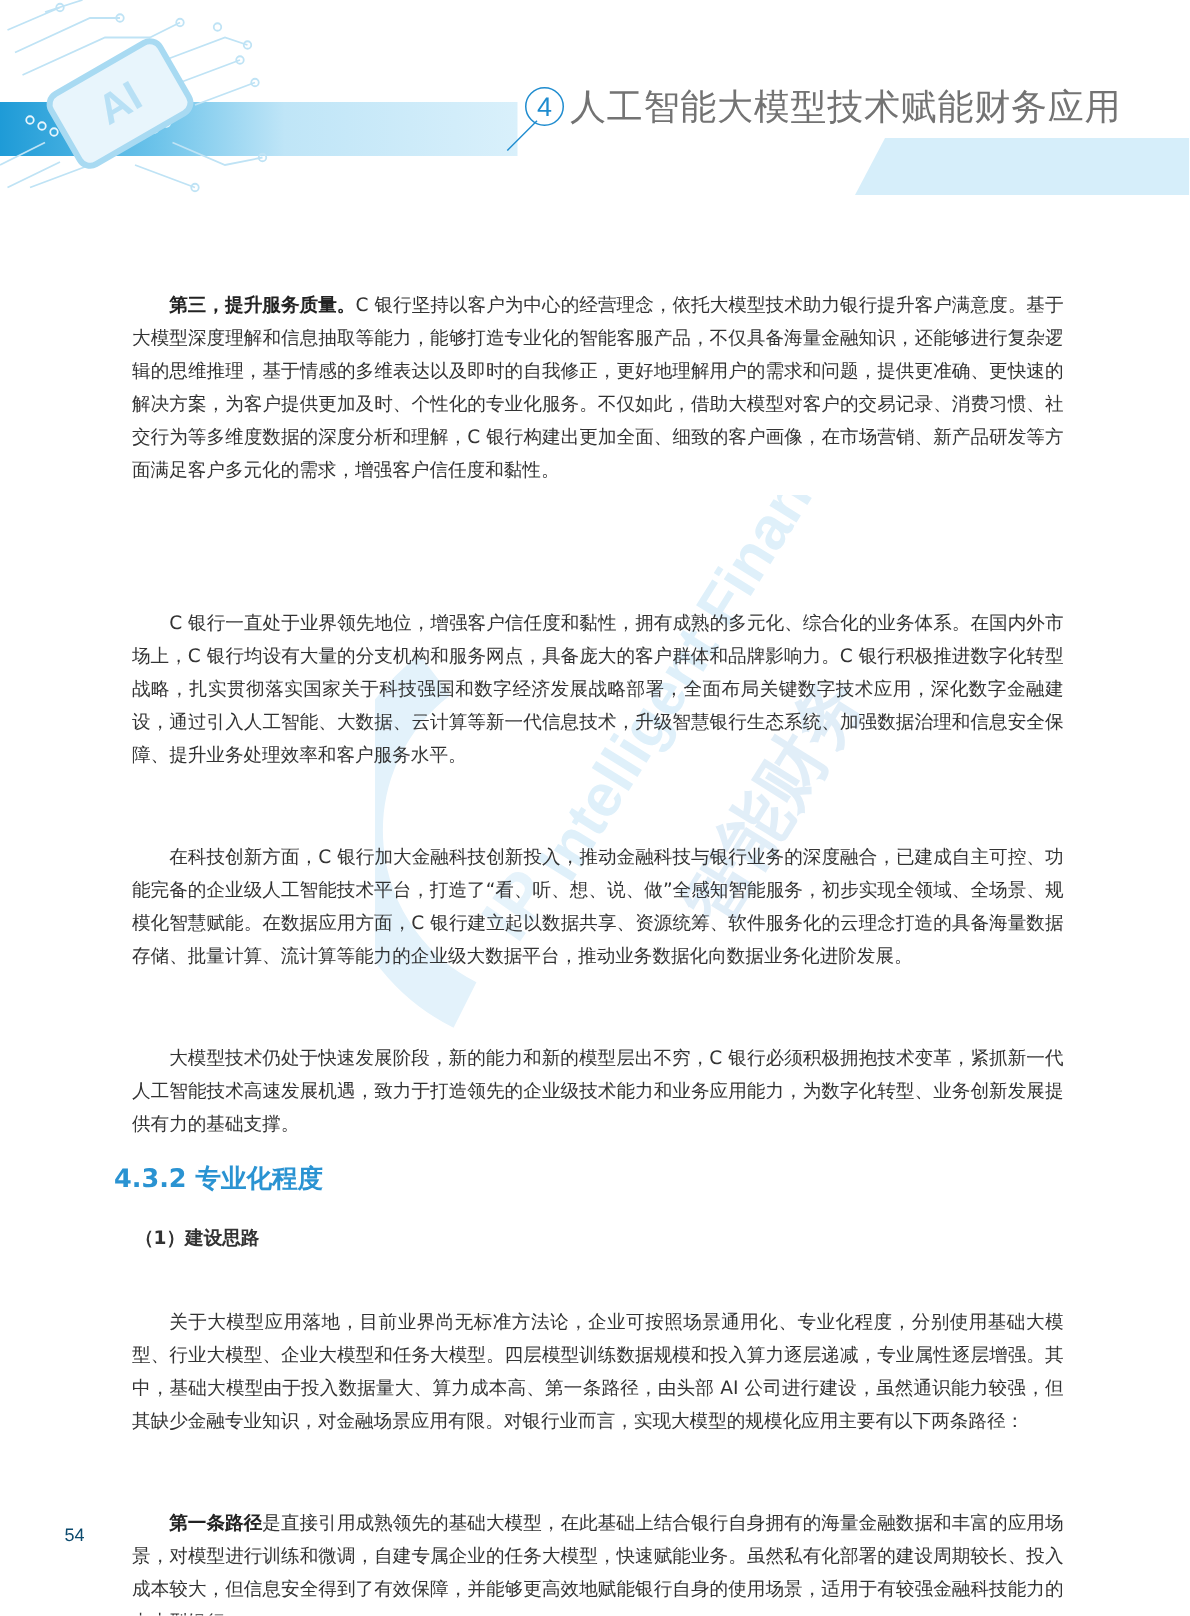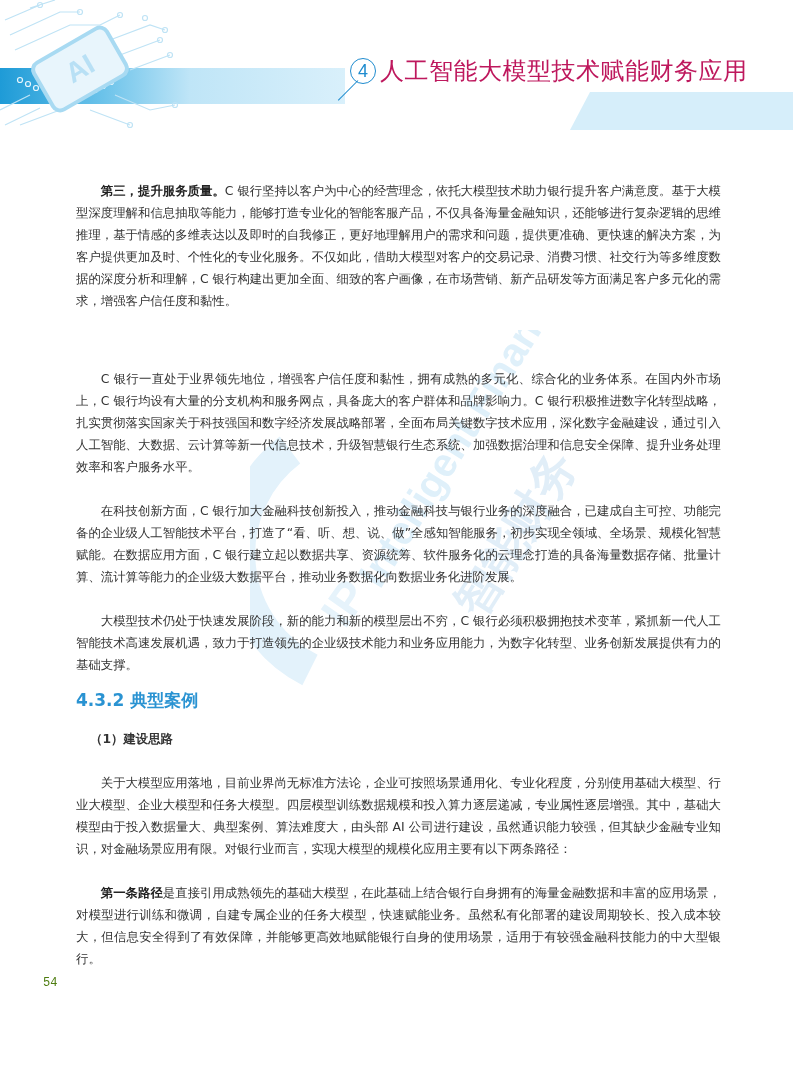--- a/index.html
+++ b/index.html
@@ -5,29 +5,29 @@
   html,body{margin:0;padding:0;background:#fff;}
   body{width:793px;height:1077px;position:relative;overflow:hidden;font-family:"DejaVu Sans","Liberation Sans",sans-serif;color:#333;}
   .header{position:absolute;left:0;top:0;width:793px;height:130px;}
   .banner-band{position:absolute;left:0;top:68px;width:345px;height:36px;background:linear-gradient(90deg,#1e9bd7 0%,#6cc3ea 30%,#bfe5f7 55%,#d9f0fb 100%);}
   .banner-right{position:absolute;left:570px;top:92px;width:223px;height:38px;background:#d6eefa;clip-path:polygon(20px 0,100% 0,100% 100%,0 100%);}
   .circuit{position:absolute;left:0;top:0;width:190px;height:130px;}
   .ai-chip{position:absolute;left:36px;top:40px;width:80px;height:50px;border-radius:10px;background:#e8f5fc;border:4px solid #a8daf2;transform:rotate(-30deg);display:flex;align-items:center;justify-content:center;}
   .ai-chip span{font-weight:bold;font-size:28px;color:#b8e0f5;font-family:"Liberation Sans",sans-serif;}
   .title-wrap{position:absolute;left:350px;top:55px;display:flex;align-items:center;}
   .chapter-num{width:24px;height:24px;border:1.5px solid #1f8ccf;border-radius:50%;color:#1f8ccf;font-size:18px;display:flex;align-items:center;justify-content:center;margin-right:4px;font-family:"Liberation Sans",sans-serif;}
-  .chapter-title{font-size:24px;color:#be185d;letter-spacing:0.5px;font-weight:300;}
+  .chapter-title{font-size:24px;color:#737373;letter-spacing:0.5px;font-weight:300;}
   .title-line{position:absolute;left:330px;top:80px;width:28px;height:1px;background:#1f8ccf;transform:rotate(-45deg);transform-origin:right center;}
   .content{position:absolute;left:76px;top:180px;width:645px;}
-  p{margin:0;font-size:12.4px;line-height:22px;text-indent:2em;text-align:justify;}
+  p{margin:12px;font-size:12.4px;line-height:22px;text-indent:2em;text-align:justify;}
   .gap{height:22px;}
   .subhead{font-size:12.4px;font-weight:bold;line-height:22px;padding-left:14px;color:#333;}
   .section-head{font-size:17px;color:#2a93d2;line-height:28px;margin:10px 0 14px 0;font-weight:bold;}
   b{font-weight:bold;color:#222;}
-  .page-num{position:absolute;left:43px;top:976px;font-size:12px;color:#4d7c0f;font-family:Liberation Mono, monospace;}
+  .page-num{position:absolute;left:43px;top:1016px;font-size:12px;color:#0c4a6e;font-family:Liberation Sans, sans-serif;}
   .watermark{position:absolute;left:250px;top:330px;width:360px;height:360px;pointer-events:none;}
 </style>
 </head>
 <body>
 
 <div class="header">
   <div class="banner-band"></div>
   <svg class="circuit" viewBox="0 0 190 130">
     <g stroke="#bfe3f5" stroke-width="1.2" fill="none">
       <path d="M5 20 L40 5 M10 35 L60 12 L80 12 M15 50 L70 25 L100 25 M100 25 L120 15 M30 8 L55 0"></path>
@@ -73,22 +73,22 @@
 <div class="content">
   <p><b>第三，提升服务质量。</b><span>C 银行坚持以客户为中心的经营理念，依托大模型技术助力银行提升客户满意度。基于大模型深度理解和信息抽取等能力，能够打造专业化的智能客服产品，不仅具备海量金融知识，还能够进行复杂逻辑的思维推理，基于情感的多维表达以及即时的自我修正，更好地理解用户的需求和问题，提供更准确、更快速的解决方案，为客户提供更加及时、个性化的专业化服务。不仅如此，借助大模型对客户的交易记录、消费习惯、社交行为等多维度数据的深度分析和理解，C 银行构建出更加全面、细致的客户画像，在市场营销、新产品研发等方面满足客户多元化的需求，增强客户信任度和黏性。</span></p>
   <div class="gap"></div>
   <div class="gap" style="height:12px"></div>
   <div class="gap"></div>
   <p>C 银行一直处于业界领先地位，增强客户信任度和黏性，拥有成熟的多元化、综合化的业务体系。在国内外市场上，C 银行均设有大量的分支机构和服务网点，具备庞大的客户群体和品牌影响力。C 银行积极推进数字化转型战略，扎实贯彻落实国家关于科技强国和数字经济发展战略部署，全面布局关键数字技术应用，深化数字金融建设，通过引入人工智能、大数据、云计算等新一代信息技术，升级智慧银行生态系统、加强数据治理和信息安全保障、提升业务处理效率和客户服务水平。</p>
   <div class="gap"></div>
   <p>在科技创新方面，C 银行加大金融科技创新投入，推动金融科技与银行业务的深度融合，已建成自主可控、功能完备的企业级人工智能技术平台，打造了“看、听、想、说、做”全感知智能服务，初步实现全领域、全场景、规模化智慧赋能。在数据应用方面，C 银行建立起以数据共享、资源统筹、软件服务化的云理念打造的具备海量数据存储、批量计算、流计算等能力的企业级大数据平台，推动业务数据化向数据业务化进阶发展。</p>
   <div class="gap"></div>
   <p>大模型技术仍处于快速发展阶段，新的能力和新的模型层出不穷，C 银行必须积极拥抱技术变革，紧抓新一代人工智能技术高速发展机遇，致力于打造领先的企业级技术能力和业务应用能力，为数字化转型、业务创新发展提供有力的基础支撑。</p>
-  <div class="section-head">4.3.2 典型案例</div>
+  <div class="section-head">4.3.2 专业化程度</div>
   <div class="subhead">（1）建设思路</div>
   <div class="gap"></div>
-  <p>关于大模型应用落地，目前业界尚无标准方法论，企业可按照场景通用化、专业化程度，分别使用基础大模型、行业大模型、企业大模型和任务大模型。四层模型训练数据规模和投入算力逐层递减，专业属性逐层增强。其中，基础大模型由于投入数据量大、典型案例、算法难度大，由头部 AI 公司进行建设，虽然通识能力较强，但其缺少金融专业知识，对金融场景应用有限。对银行业而言，实现大模型的规模化应用主要有以下两条路径：</p>
+  <p>关于大模型应用落地，目前业界尚无标准方法论，企业可按照场景通用化、专业化程度，分别使用基础大模型、行业大模型、企业大模型和任务大模型。四层模型训练数据规模和投入算力逐层递减，专业属性逐层增强。其中，基础大模型由于投入数据量大、算力成本高、第一条路径，由头部 AI 公司进行建设，虽然通识能力较强，但其缺少金融专业知识，对金融场景应用有限。对银行业而言，实现大模型的规模化应用主要有以下两条路径：</p>
   <div class="gap"></div>
   <p><b>第一条路径</b><span>是直接引用成熟领先的基础大模型，在此基础上结合银行自身拥有的海量金融数据和丰富的应用场景，对模型进行训练和微调，自建专属企业的任务大模型，快速赋能业务。虽然私有化部署的建设周期较长、投入成本较大，但信息安全得到了有效保障，并能够更高效地赋能银行自身的使用场景，适用于有较强金融科技能力的中大型银行。</span></p>
   <div class="gap"></div>
 </div>
 
 <div class="page-num">54</div>
 
 </body></html>

